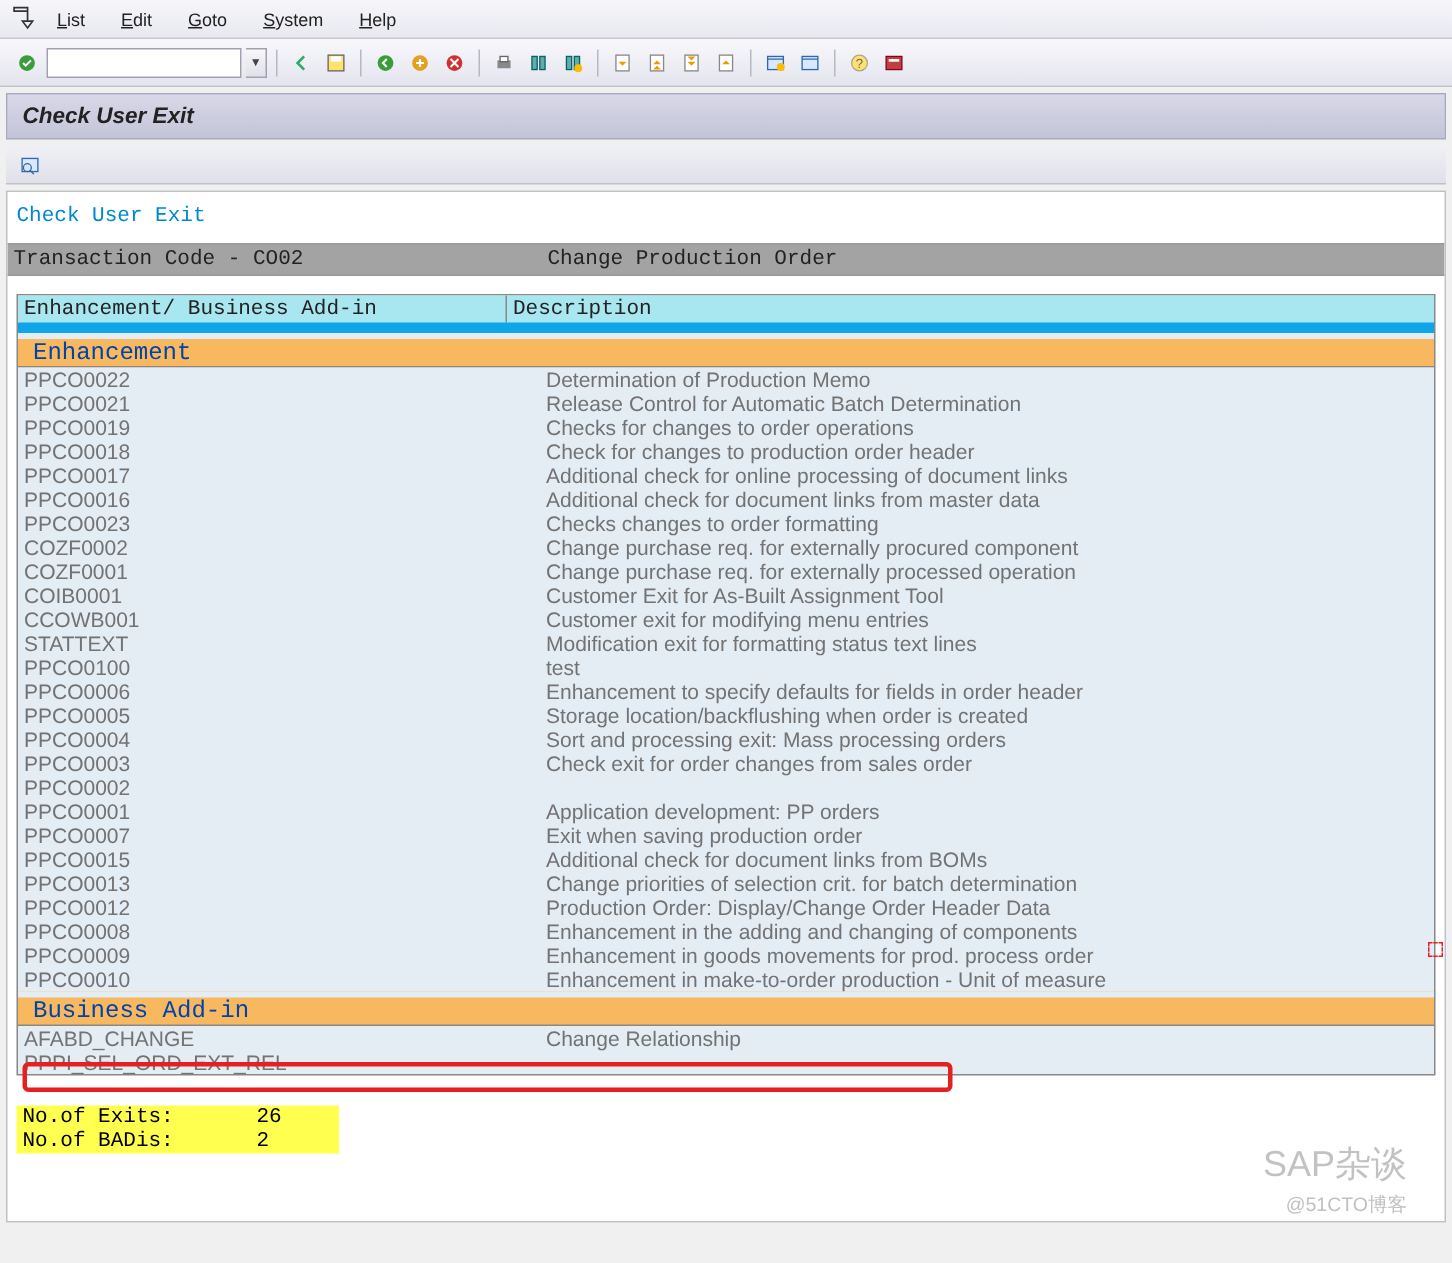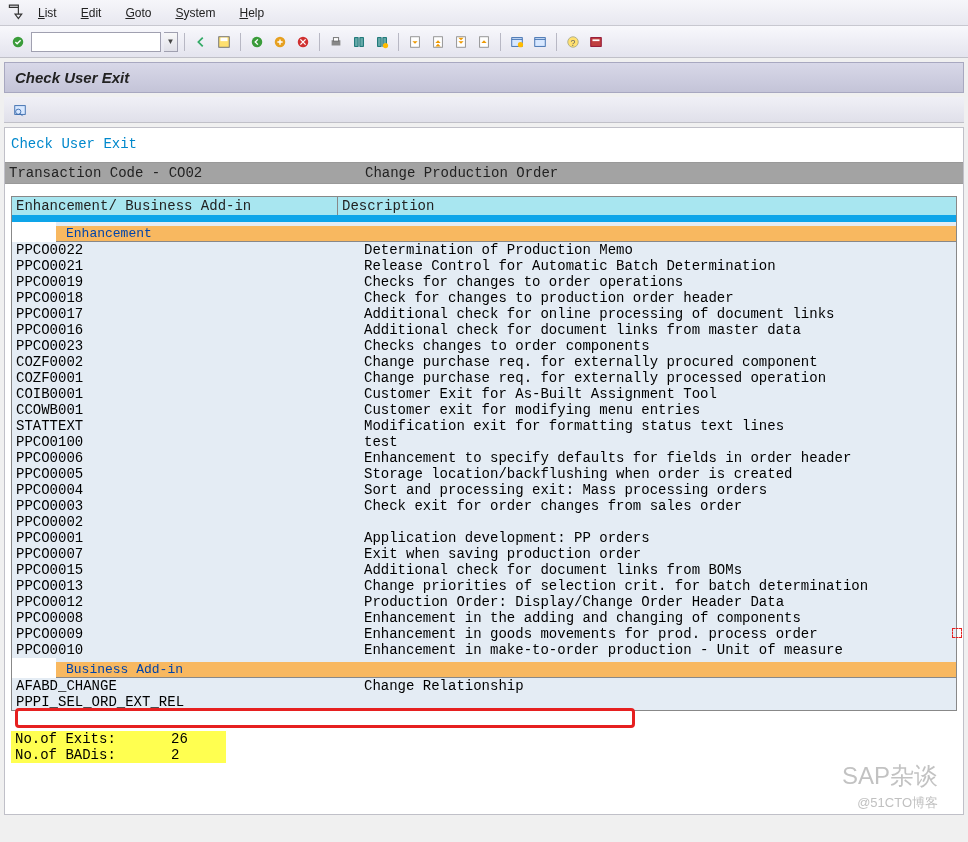--- a/index.html
+++ b/index.html
@@ -120,33 +120,32 @@
     font-size: 14px;
     background: #a8e6f0;
     border-bottom: 7px solid #0ea5e9;
     display: flex;
     color: #222;
   }
   .col-header .c1 { width: 326px; border-right: 1px solid #888; padding: 1px 4px; }
   .col-header .c2 { flex: 1; padding: 1px 4px; }
   .section-hdr {
     font-family: "Courier New", monospace;
-    font-size: 13px;
+    font-size: 16px;
     background: #f8b860;
     color: #0044aa;
     border-top: 4px solid #e4ecf4;
     border-bottom: 1px solid #888;
     padding: 0 4px 0 10px;
-    margin-left: 44px;
   }
   .data-body {
-    font-family: Liberation Mono, monospace;
+    font-family: Liberation Sans, sans-serif;
     font-size: 14px;
     background: #e4ecf4;
-    color: #000000;
+    color: #737373;
   }
   .data-row { display: flex; line-height: 16px; }
   .data-row .c1 { width: 326px; padding: 0 4px; }
   .data-row .c2 { flex: 1; padding: 0 4px; margin-left: 22px; }
   .highlight-box {
     position: absolute;
     border: 3px solid #e62020;
     border-radius: 4px;
     pointer-events: none;
   }
@@ -353,21 +352,21 @@
         <div class="data-row">
           <div class="c1">PPCO0017</div>
           <div class="c2">Additional check for online processing of document links</div>
         </div>
         <div class="data-row">
           <div class="c1">PPCO0016</div>
           <div class="c2">Additional check for document links from master data</div>
         </div>
         <div class="data-row">
           <div class="c1">PPCO0023</div>
-          <div class="c2">Checks changes to order components</div>
+          <div class="c2">Checks changes to order formatting</div>
         </div>
         <div class="data-row">
           <div class="c1">COZF0002</div>
           <div class="c2">Change purchase req. for externally procured component</div>
         </div>
         <div class="data-row">
           <div class="c1">COZF0001</div>
           <div class="c2">Change purchase req. for externally processed operation</div>
         </div>
         <div class="data-row">

